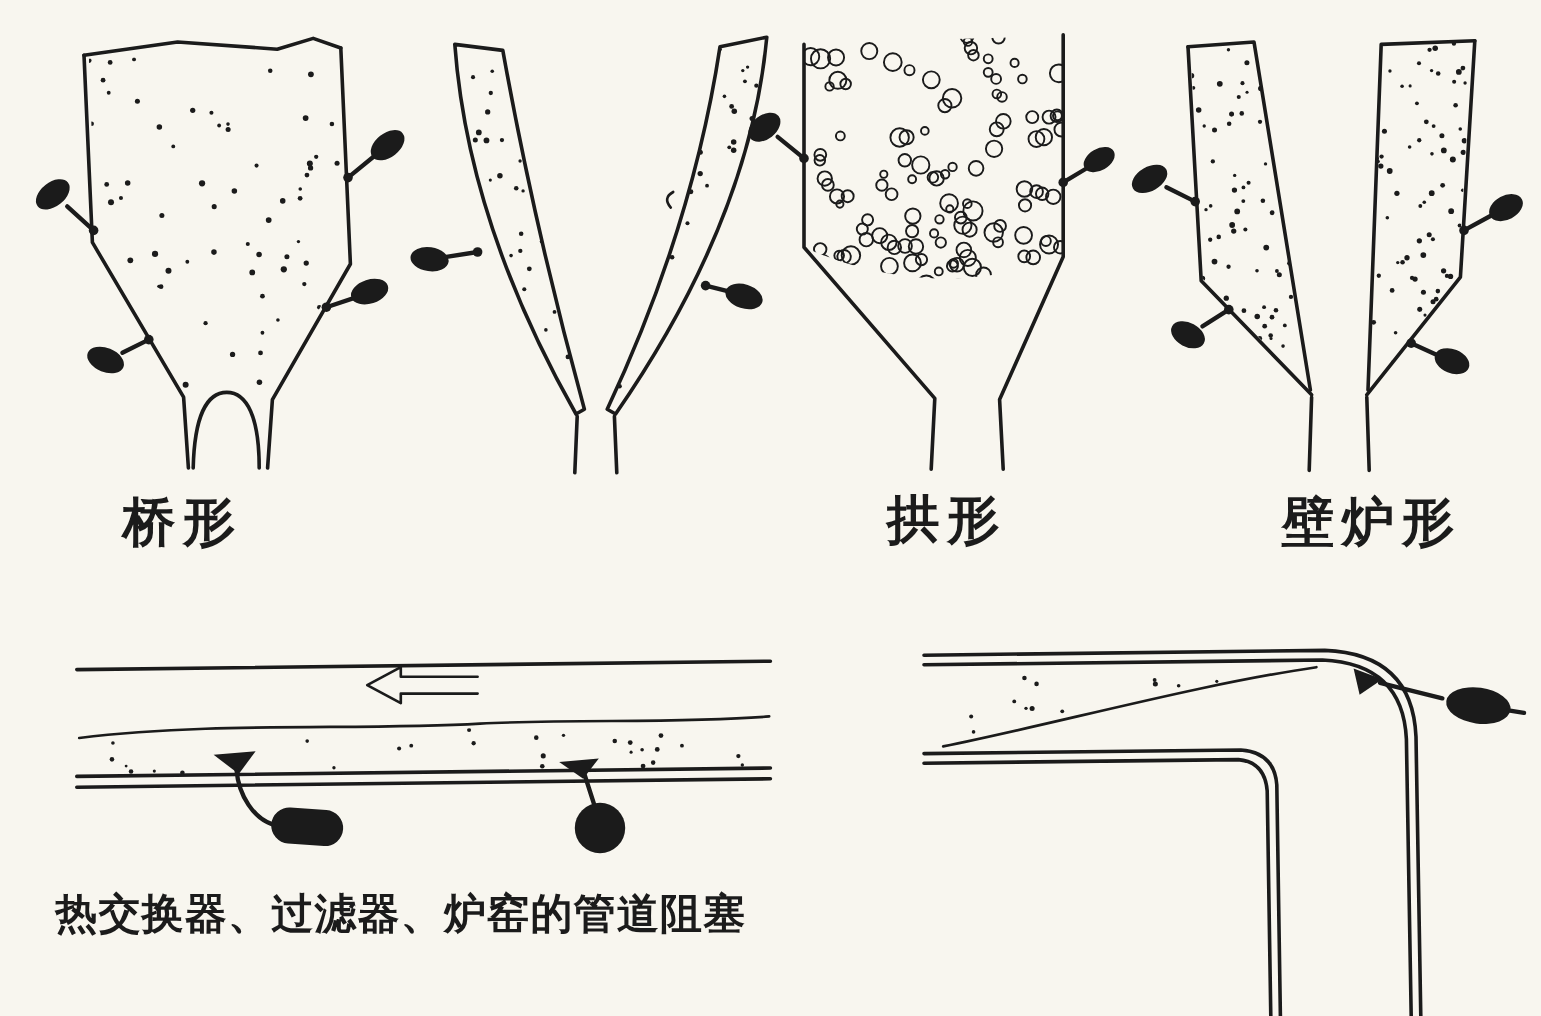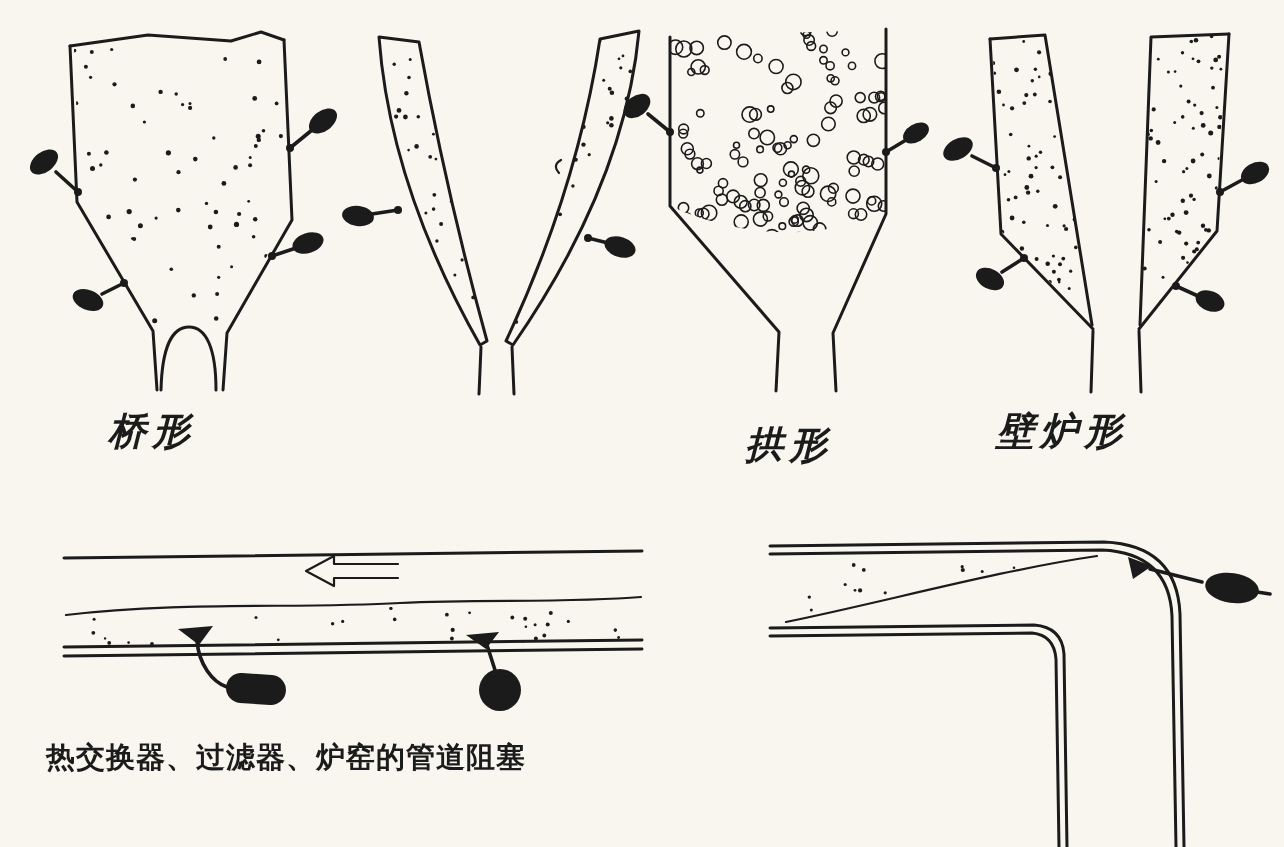--- a/index.html
+++ b/index.html
@@ -4,23 +4,23 @@
 <style>
   :root { --ink:#1b1b1b; }
   * { box-sizing:border-box; }
   body { margin:0; font-family:"Liberation Sans", sans-serif; }
   .stage { position:relative; width:1284px; height:847px; overflow:hidden; }
   svg { display:block; color:var(--ink); }
   .ln  { fill:none; stroke:var(--ink); stroke-width:3; stroke-linecap:round; stroke-linejoin:round; }
   .ln2 { fill:none; stroke:var(--ink); stroke-width:2.2; stroke-linecap:round; stroke-linejoin:round; }
   .stem{ fill:none; stroke:var(--ink); stroke-width:3.6; stroke-linecap:round; }
   .blob{ fill:var(--ink); stroke:none; }
-  .lbl { position:absolute; transform:translateX(-50%); font-size:38px; font-weight:600;
-         color:var(--ink); letter-spacing:6px; white-space:nowrap;font-style:italic; }
-  .caption { position:absolute; font-size:29px; font-weight:600; color:var(--ink);
+  .lbl { position:absolute; transform:translateX(-50%); font-size:44px; font-weight:600;
+         color:var(--ink); letter-spacing:6px; white-space:nowrap; }
+  .caption { position:absolute; font-size:35px; font-weight:600; color:var(--ink);
          letter-spacing:1px; white-space:nowrap; }
 </style>
 </head>
 <body style="background: rgb(248, 246, 239);">
 
 <div class="stage">
 
 <svg width="1284" height="847" viewBox="0 0 1284 847">
   <defs>
     <clipPath id="c-bridge">
@@ -776,17 +776,17 @@
     <g>
       <polygon class="blob" points="1128,557 1152,566 1133,579"></polygon>
       <path class="stem" d="M1150,569 L1202,582"></path>
       <ellipse class="blob" cx="1232" cy="588" rx="27" ry="15" transform="rotate(8 1232 588)"></ellipse>
       <path class="stem" d="M1257,592 L1270,594"></path>
     </g>
   </g>
 </svg>
 
 <div class="lbl" style="left:152px; top:406px;">桥形</div>
-<div class="lbl" style="left:789px; top:420px;">拱形</div>
-<div class="lbl" style="left:1062px; top:406px;">壁炉形</div>
+<div class="lbl" style="left:789px; top:404px;">拱形</div>
+<div class="lbl" style="left:1143px; top:406px;">壁炉形</div>
 <div class="caption" style="left:46px; top:738px;">热交换器、过滤器、炉窑的管道阻塞</div>
 
 </div>
 
 </body></html>

